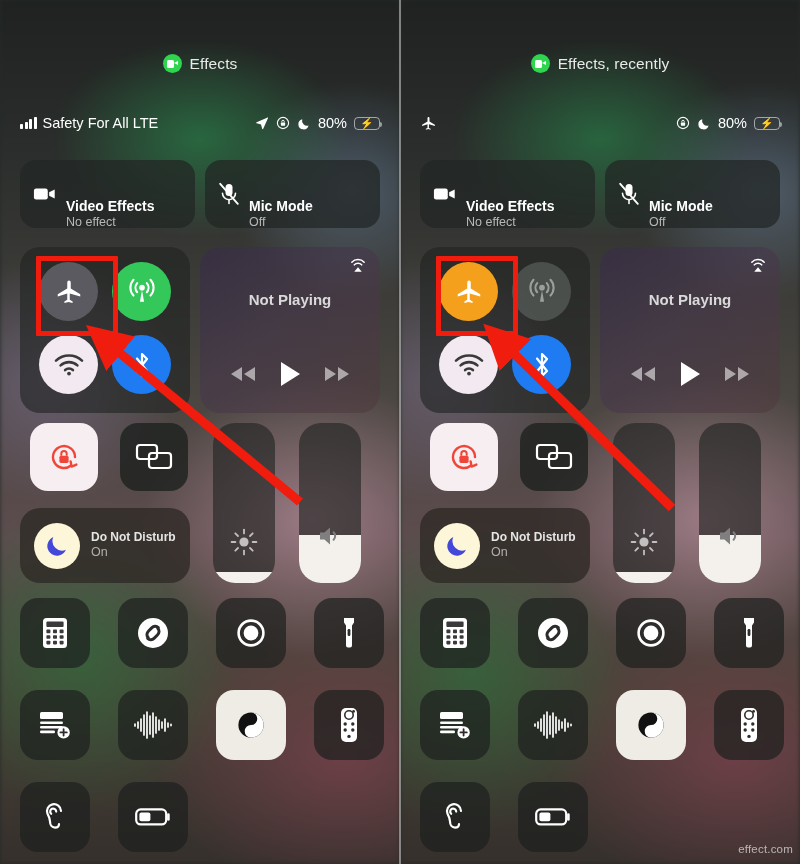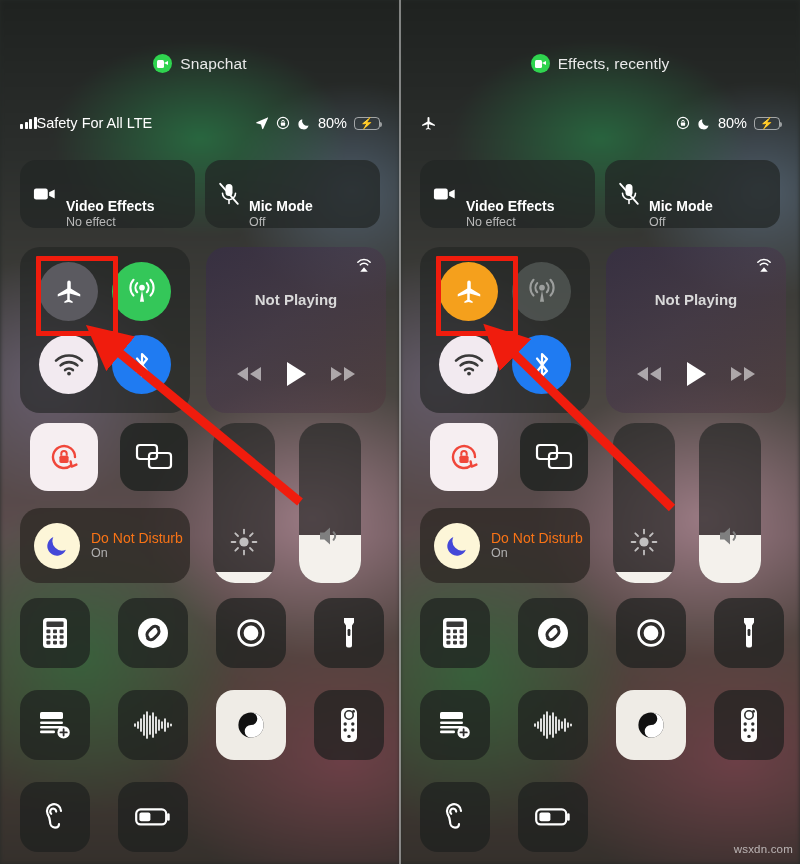--- a/index.html
+++ b/index.html
@@ -63,21 +63,21 @@
     border-bottom: 2.5px solid transparent; border-right: 4px solid #fff;
   }
   .app-name { color: #e9e9e9; font-size: 15.5px; letter-spacing: .1px; }
 
   
   .statusbar {
     position: absolute; top: 110px; left: 0; width: 400px; height: 26px;
     display: flex; align-items: center; justify-content: space-between;
     padding: 0 20px; color: #fff;
   }
-  .sb-left { display: flex; align-items: center; font-size: 14.5px; font-weight: 500; }
+  .sb-left { display: flex; align-items: center; gap: 6px; font-size: 14.5px; font-weight: 500; }
   .sb-right { display: flex; align-items: center; gap: 7px; font-size: 14.5px; font-weight: 500; }
   .bars { display: flex; align-items: flex-end; gap: 1.5px; height: 12px; }
   .bars i { width: 3px; background: #fff; border-radius: .8px; display: block; }
   .bars i:nth-child(1){ height: 5px; }
   .bars i:nth-child(2){ height: 7.5px; }
   .bars i:nth-child(3){ height: 10px; }
   .bars i:nth-child(4){ height: 12px; }
   .battery {
     width: 26px; height: 13px; border: 1.3px solid rgba(255,255,255,.55);
     border-radius: 4px; position: relative; padding: 1.2px;
@@ -113,21 +113,21 @@
             display: flex; align-items: center; justify-content: center; }
   .t-air  { left: 19px; top: 15px;  background: #5b5a60; }
   .t-air.on { background: #f5a01c; }
   .t-cell { left: 92px; top: 15px;  background: #34c759; }
   .t-cell.off { background: rgba(96,104,100,.60); }
   .t-wifi { left: 19px; top: 88px;  background: #f2eaf0; }
   .t-bt   { left: 92px; top: 88px;  background: #1f7bf2; }
 
   
   .media {
-    position: absolute; top: 247px; left: 206px;
+    position: absolute; top: 247px; left: 200px;
     width: 180px; height: 166px; border-radius: 20px;
     background: linear-gradient(140deg, rgba(55,45,70,.72), rgba(70,55,75,.62) 45%, rgba(80,58,62,.6));
   }
   .airplay-ic { position: absolute; right: 12px; top: 9px; width: 20px; height: 20px; }
   .media-title {
     position: absolute; top: 44px; left: 0; width: 100%;
     text-align: center; color: #d9d9d9; font-size: 15px; font-weight: 600;
   }
   .media-ctrls {
     position: absolute; bottom: 26px; left: 0; width: 100%;
@@ -149,21 +149,21 @@
     position: absolute; top: 508px; left: 20px;
     width: 170px; height: 75px; border-radius: 20px;
     background: rgba(46,41,37,.78);
     display: flex; align-items: center; gap: 11px; padding-left: 14px;
   }
   .moon-circ {
     width: 46px; height: 46px; border-radius: 50%; background: #fdf6d8;
     display: flex; align-items: center; justify-content: center; flex: none;
   }
   .dnd-text { display: flex; flex-direction: column; line-height: 1.16; }
-  .dnd-title { color: #f97316; font-size: 14px; font-weight: 400; }
+  .dnd-title { color: #e5e5e5; font-size: 12px; font-weight: 700; }
   .dnd-sub { color: #b0b0b0; font-size: 12.5px; }
 
   
   .slider {
     position: absolute; width: 62px; height: 160px; border-radius: 22px;
     overflow: hidden; background: rgba(32,36,34,.62);
     display: flex; flex-direction: column; justify-content: flex-end;
   }
   .slider.bright { top: 423px; left: 213px; }
   .slider.vol    { top: 423px; left: 299px; }
@@ -205,21 +205,21 @@
 <div id="root">
 
   <div class="panel">
     <div class="wall"></div>
     <div class="content">
 
       <div class="app-indicator">
         <span class="app-dot">
             <span class="cam-glyph"></span>
           </span>
-        <span class="app-name">Snapchat</span>
+        <span class="app-name">Effects</span>
       </div>
 
       <div class="statusbar">
         <div class="sb-left">
           <span class="bars">
               <i></i>
               <i></i>
               <i></i>
               <i></i>
             </span>
@@ -768,14 +768,14 @@
         <marker id="ah-r" markerWidth="5" markerHeight="5" refX="2.4" refY="2.5" orient="auto">
           <path d="M0,0 L5,2.5 L0,5 z" fill="#f01c0d"></path>
         </marker>
       </defs>
       <line x1="272" y1="508" x2="100" y2="340" stroke="#f01c0d" stroke-width="9" marker-end="url(#ah-r)"></line>
     </svg>
     <div class="redbox" style="left:36px; top:256px; width:82px; height:80px;"></div>
   </div>
 
   <div class="divider"></div>
-  <div class="watermark">wsxdn.com</div>
+  <div class="watermark">effect.com</div>
 </div>
 
 </body></html>

